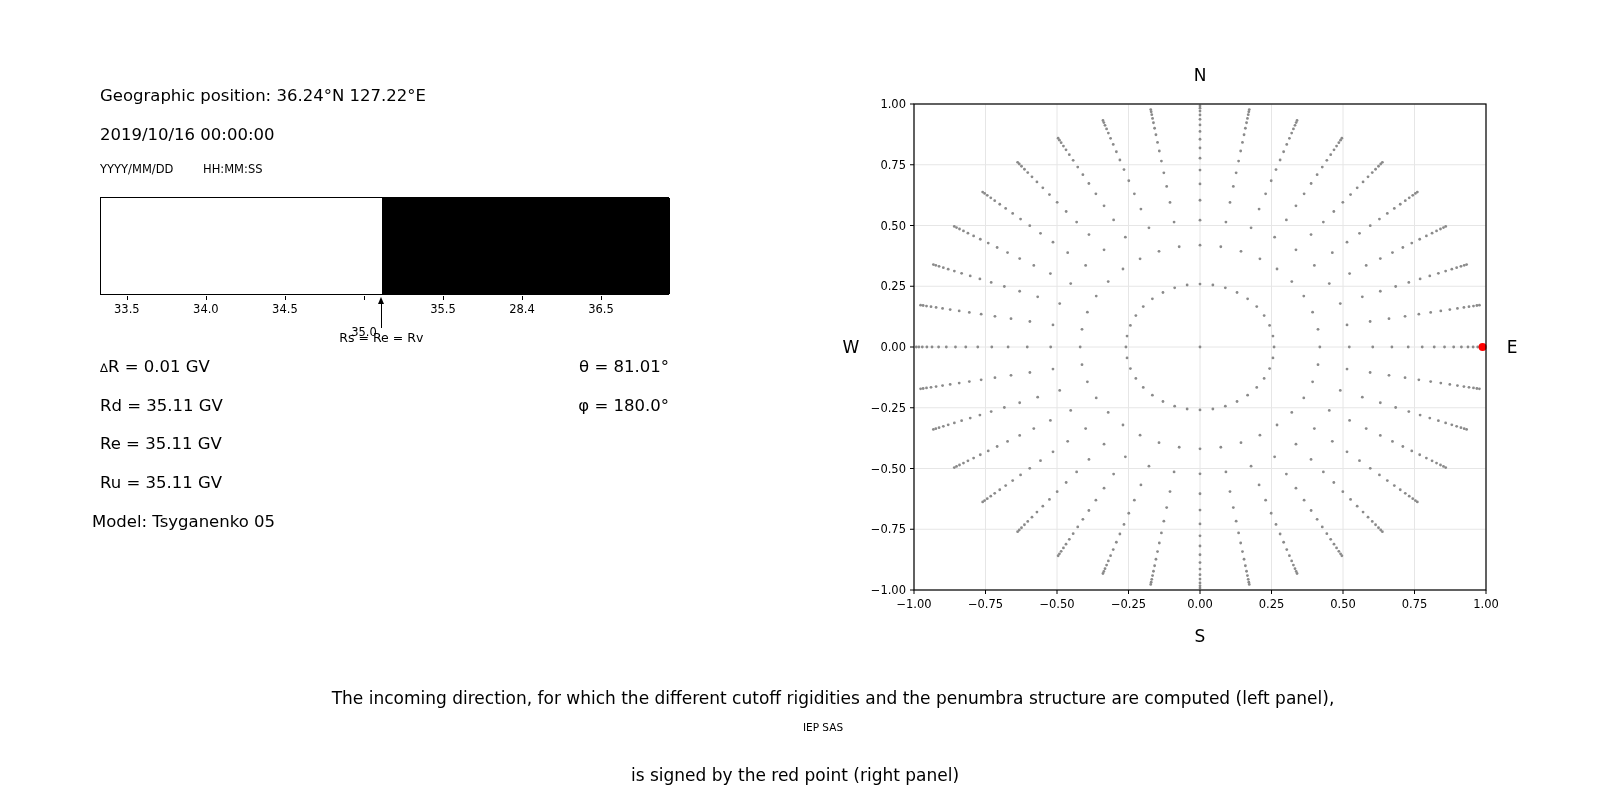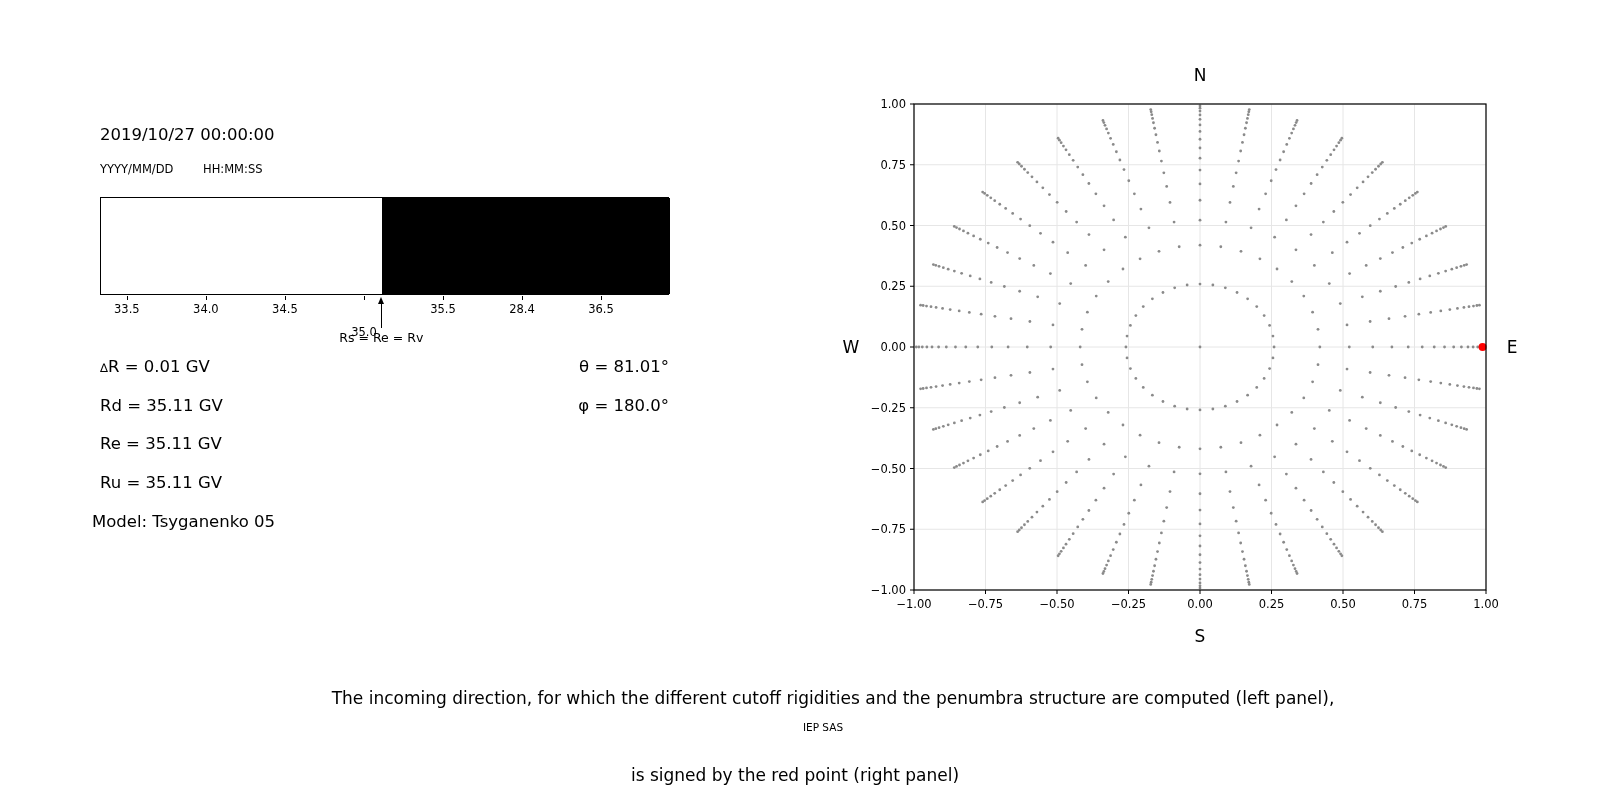--- a/index.html
+++ b/index.html
@@ -21,22 +21,23 @@
     border-left:3.5px solid transparent;border-right:3.5px solid transparent;
     border-bottom:7px solid #000;}
   .caption-line{left:0;width:1590px;text-align:center;font-size:17px;white-space:nowrap;}
   .credit{left:0;width:1590px;text-align:center;font-size:10.5px;}
 </style>
 </head>
 <body>
 
 <div id="figure">
 
-
-  <div class="abs t16" style="left:100px;top:125px;">2019/10/27 00:00:00</div>
+  <div class="abs t16" style="left:100px;top:86px;">Geographic position: 36.24°N 127.22°E</div>
+
+  <div class="abs t16" style="left:100px;top:125px;">2019/10/16 00:00:00</div>
 
   <div class="abs t11" style="left:100px;top:162px;">YYYY/MM/DD</div>
   <div class="abs t11" style="left:203px;top:162px;">HH:MM:SS</div>
 
 
   <div id="bar-outline" class="abs" style="left:100px;top:197px;width:569px;height:98px;">
     <div id="bar-black" style="left: 281.339px; width: 287.661px; background: rgb(0, 0, 0);"></div>
   </div>
   <div class="abs" id="bar-axis" style="left:100px;top:296px;width:569px;height:24px;">
       <div class="bar-tick" style="left: 26.8694px;"></div>

